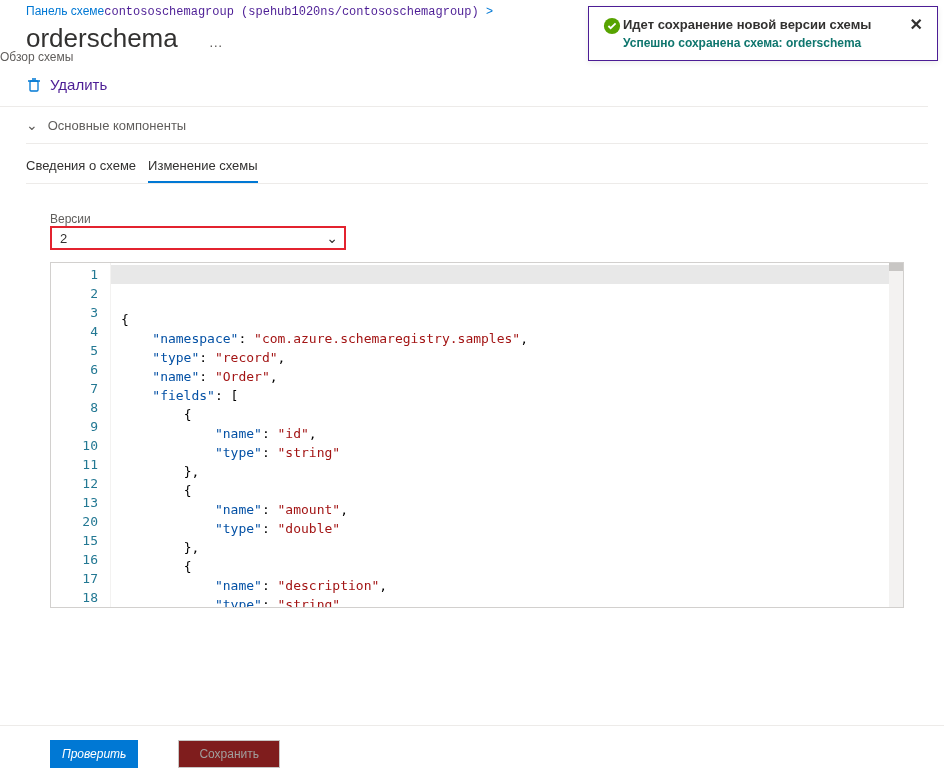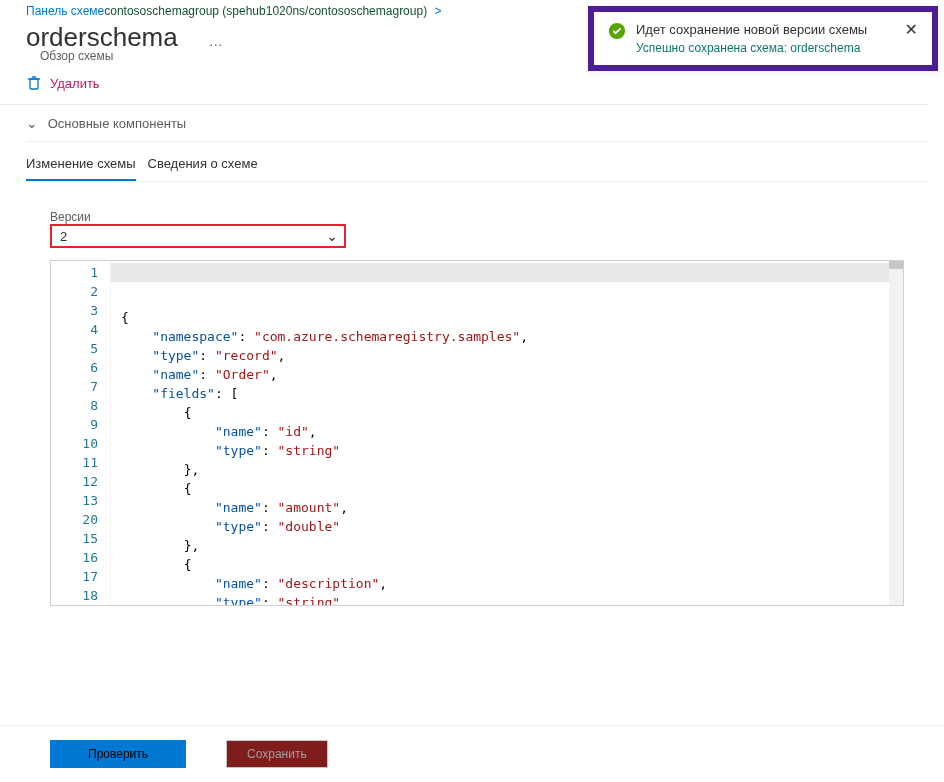--- a/index.html
+++ b/index.html
@@ -1,28 +1,28 @@
 <!DOCTYPE html>
 <html><head>
   <meta charset="utf-8">
   <style>
     * { box-sizing: border-box; margin: 0; padding: 0; }
     body { font-family: "Segoe UI", Arial, sans-serif; font-size: 13px; color: #323130; background: #fff; width: 944px; height: 782px; position: relative; overflow: hidden; }
 
     .breadcrumb { padding: 4px 10px 2px 26px; font-size: 12px; color: #0078d4; }
-    .breadcrumb a { color: #14532d; text-decoration: none; cursor: pointer; }
+    .breadcrumb a { color: #4c1d95; text-decoration: none; cursor: pointer; font-family: Liberation Mono, monospace; }
     .breadcrumb .chev { color: #0078d4; margin: 0 4px; font-size: 12px; }
 
     .page-title-row { padding: 2px 10px 0 26px; display: flex; align-items: baseline; gap: 1px; }
     .page-title { font-size: 26px; font-weight: 400; color: #323130; }
-    .page-subtitle { font-size: 12px; color: #605e5c; margin-left: 40px; margin-top: -4px; }
+    .page-subtitle { font-size: 12px; color: #605e5c; margin-top: -4px; }
     .dots { color: #605e5c; font-size: 14px; margin-left: 30px; }
 
     .toolbar { padding: 12px 10px 10px 26px; border-bottom: 1px solid #edebe9; margin: 0 16px 0 0; }
-    .toolbar-btn { background: none; border: none; font-size: 13px; color: #be185d; display: inline-flex; align-items: flex-end; gap: 8px; cursor: pointer; }
+    .toolbar-btn { background: none; border: none; font-size: 15px; color: #4c1d95; display: inline-flex; align-items: flex-end; gap: 8px; cursor: pointer; }
     .toolbar-btn svg { width: 16px; height: 16px; }
 
     .essentials { margin: 0 16px 0 26px; padding: 10px 0; border-bottom: 1px solid #edebe9; display: flex; align-items: center; gap: 10px; color: #605e5c; font-size: 13px; }
     .essentials .chev-down { font-size: 14px; }
 
     .tabs { margin: 8px 16px 0 26px; display: flex; gap: 12px; font-size: 13px; border-bottom: 1px solid #edebe9; }
     .tab { padding: 6px 0 8px 0; cursor: pointer; color: #323130; }
     .tab.active { border-bottom: 2px solid #0078d4; color: #323130; }
 
     .version-block { margin: 28px 40px 0 50px; }
@@ -39,24 +39,24 @@
     .code .line-content { position: relative; z-index: 1; }
 
     .tok-str { color: #a31515; }
     .tok-key { color: #0451a5; }
     .tok-punc { color: #000; }
 
     .mini-scroll { position: absolute; right: 0; top: 0; width: 14px; height: 100%; background: #f3f2f1; }
     .mini-scroll .thumb { background: #c8c6c4; width: 100%; height: 8px; position: absolute; top: 0; }
 
     .bottom-bar { position: absolute; bottom: 0; left: 0; right: 0; border-top: 1px solid #edebe9; padding: 14px 50px; display: flex; gap: 40px; background: #fff; }
-    .btn-primary { background: #0078d4; color: #000000; border: none; padding: 6px 38px; font-size: 12px; cursor: pointer; }
+    .btn-primary { background: #0078d4; color: #ffffff; border: none; padding: 6px 12px; font-size: 12px; cursor: pointer; font-style: italic; }
     .btn-secondary { background: #7f1d1d; color: #a19f9d; border: 1px solid #c8c6c4; padding: 6px 20px; font-size: 12px; cursor: pointer; }
 
-    .toast { position: absolute; top: 6px; right: 6px; width: 350px; background: #fff; border: 6px solid #4c1d95; box-shadow: 0 2px 6px rgba(0,0,0,0.08); padding: 10px 14px; display: flex; align-items: flex-start; gap: 10px; }
+    .toast { position: absolute; top: 6px; right: 6px; width: 350px; background: #fff; border: 1px solid #4c1d95; box-shadow: 0 2px 6px rgba(0,0,0,0.08); padding: 10px 14px; display: flex; align-items: flex-start; gap: 2px; font-weight: bold; }
     .toast-icon { width: 18px; height: 18px; flex-shrink: 0; }
     .toast-body { flex: 1; }
     .toast-title { font-size: 13px; color: #323130; margin-bottom: 4px; }
     .toast-msg { font-size: 12px; color: #0f766e; }
     .toast-close { font-size: 16px; cursor: pointer; color: #323130; line-height: 1; }
   </style>
 </head>
 <body>
 
 <div class="breadcrumb">
@@ -79,22 +79,22 @@
     <span>Удалить</span>
   </button>
 </div>
 
 <div class="essentials">
   <span class="chev-down">⌄</span>
   <span>Основные компоненты</span>
 </div>
 
 <div class="tabs">
+  <div class="tab">Сведения о схеме</div>
   <div class="tab active">Изменение схемы</div>
-  <div class="tab">Сведения о схеме</div>
 </div>
 
 <div class="version-block">
   <div class="version-label">Версии</div>
   <div class="version-select">
     <span>2</span>
     <span class="chev-down">⌄</span>
   </div>
 </div>
 

